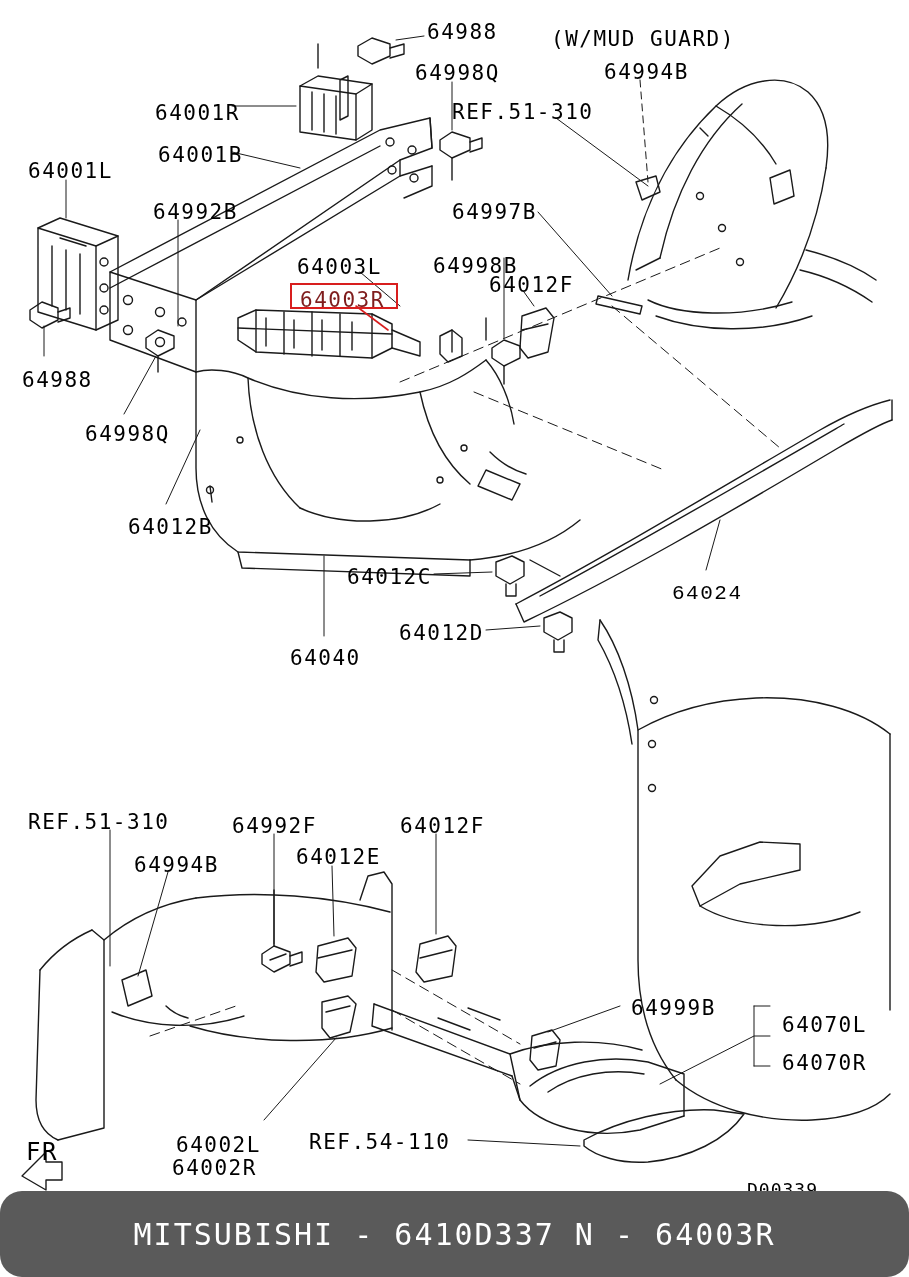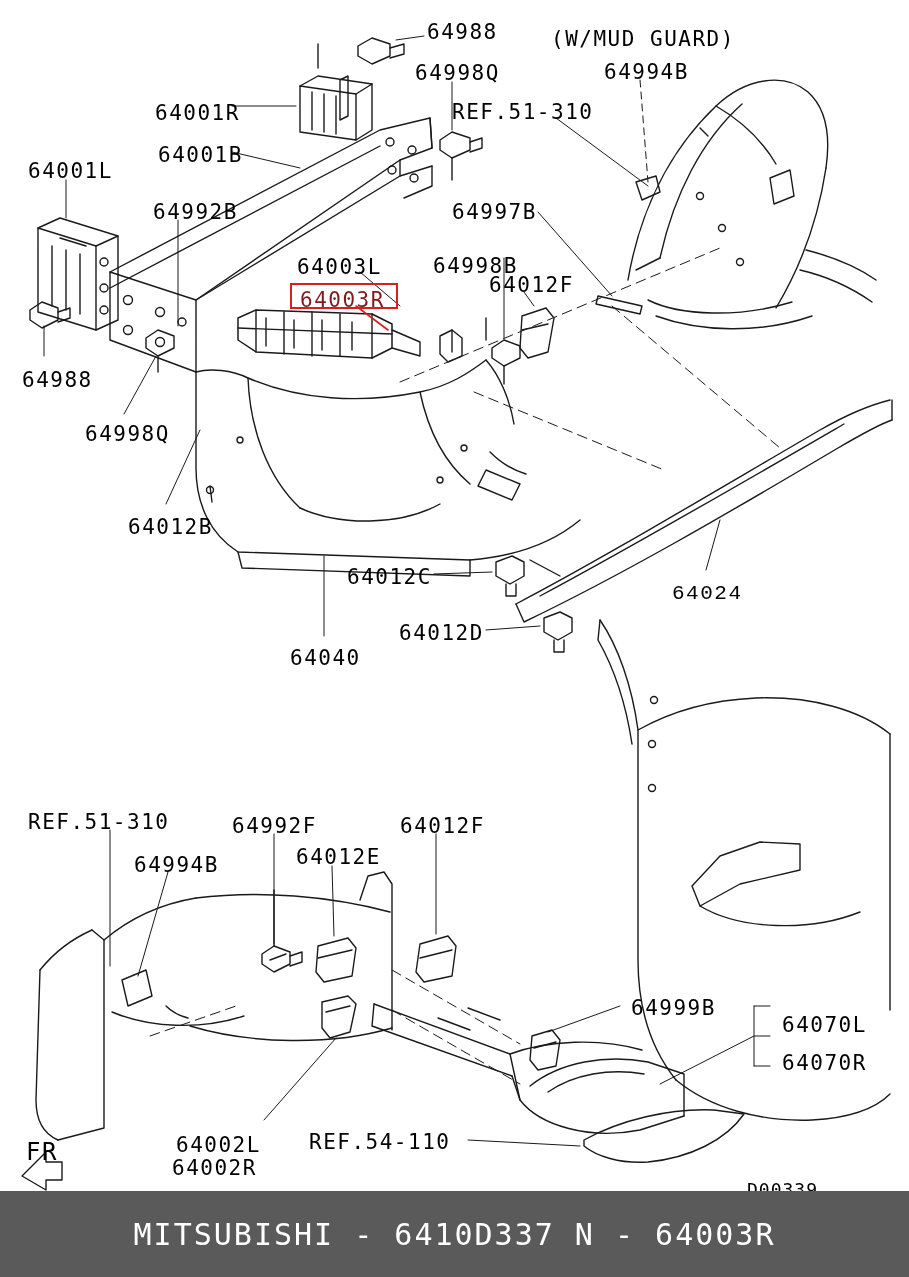--- a/index.html
+++ b/index.html
@@ -51,20 +51,21 @@
     position: absolute;
     left: 0;
     top: 1191px;
     width: 909px;
     height: 86px;
     background: #5a5a5a;
     color: #ffffff;
     display: flex;
     align-items: center;
     justify-content: center;
+    border-radius: 22px;
   }
   #footer-text {
     font-family: "DejaVu Sans Mono", "Liberation Mono", monospace;
     font-size: 30px;
     letter-spacing: 2px;
     color: #ffffff;
     white-space: nowrap;
   }
   #fr-arrow-label {
     position: absolute;

